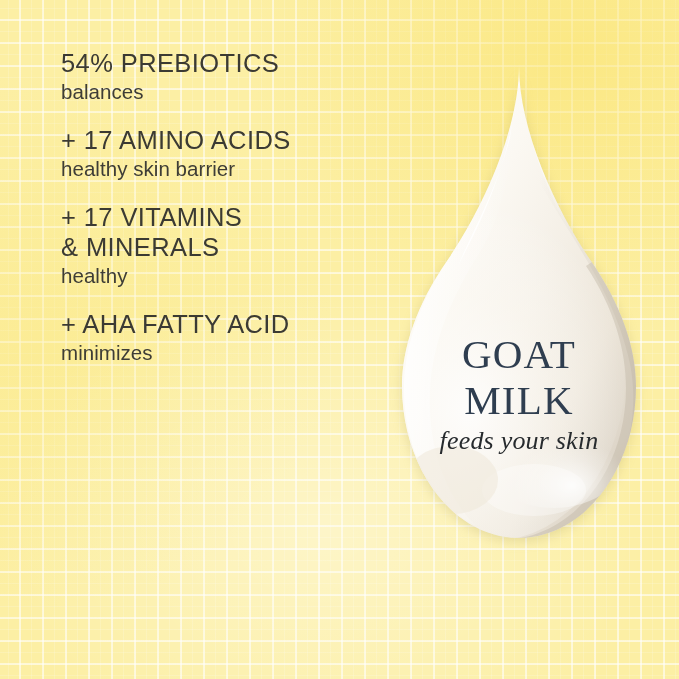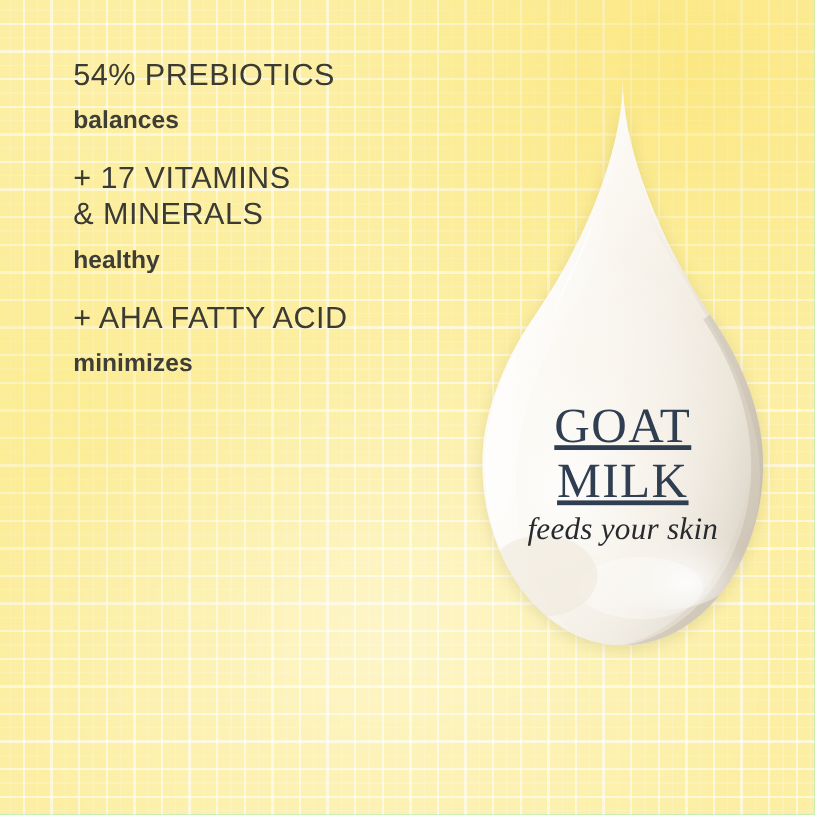--- a/index.html
+++ b/index.html
@@ -13,21 +13,21 @@
     overflow: hidden;
     font-family: "Liberation Sans", sans-serif;
     background: #fdf2a8;
   }
 
   #canvas {
     position: relative;
     width: 679px;
     height: 679px;
     overflow: hidden;
-    background-color: #5eead4;
+    background-color: #bef264;
   }
 
   
   .bg-base {
     position: absolute;
     inset: 0;
     background-color: #fcefa4;
   }
   .bg-grid {
     position: absolute;
@@ -103,25 +103,25 @@
     line-height: 30px;
     font-weight: 400;
     letter-spacing: 0.4px;
     color: #3b3a33;
     white-space: pre-line;
   }
   .fact-sub {
     font-family: "Liberation Sans", sans-serif;
     font-size: 20.5px;
     line-height: 25px;
-    font-weight: 700;
+    font-weight: 400;
     letter-spacing: 0.05px;
     color: #3e3d36;
     white-space: pre-line;
-    margin-top: 10px;
+    margin-top: 1px;
   }
 
   
   .droplet-wrap {
     position: absolute;
     left: 378px;
     top: 60px;
     width: 282px;
     height: 492px;
   }
@@ -143,21 +143,20 @@
     pointer-events: none;
   }
   .brand {
     position: absolute;
     left: 0;
     width: 282px;
     text-align: center;
     font-family: "Liberation Serif", serif;
     color: #2f3e50;
     font-weight: 400;
-    text-decoration: underline;
   }
   .brand-line1 {
     top: 272px;
     font-size: 41px;
     line-height: 44px;
     letter-spacing: 1.2px;
   }
   .brand-line2 {
     top: 318px;
     font-size: 41px;
@@ -189,20 +188,24 @@
 
   <div class="facts">
 
     <div class="fact">
       <div class="fact-title">54% PREBIOTICS</div>
       <div class="fact-sub">balances</div>
     </div>
 
 
 
+    <div class="fact">
+      <div class="fact-title">+ 17 AMINO ACIDS</div>
+      <div class="fact-sub">healthy skin barrier</div>
+    </div>
 
     <div class="fact">
       <div class="fact-title">+ 17 VITAMINS
 &amp; MINERALS</div>
       <div class="fact-sub">healthy</div>
     </div>
 
     <div class="fact">
       <div class="fact-title">+ AHA FATTY ACID</div>
       <div class="fact-sub">minimizes</div>

